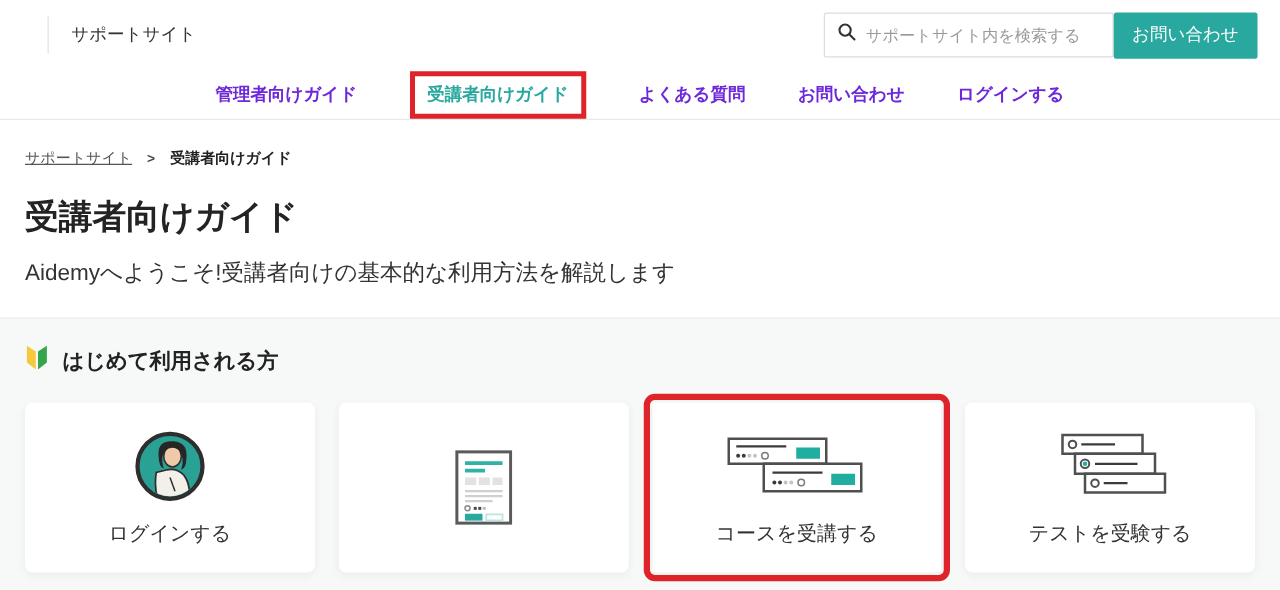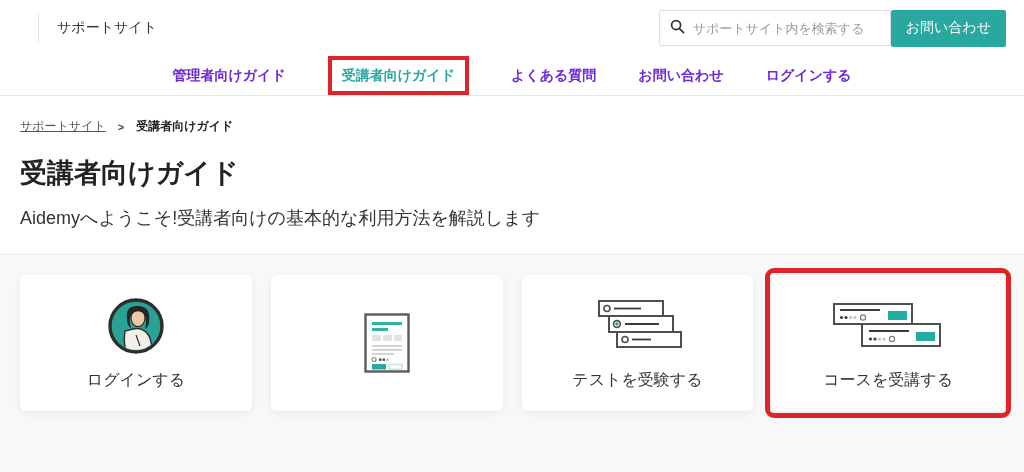--- a/index.html
+++ b/index.html
@@ -171,20 +171,29 @@
   <div class="breadcrumb">
     <span class="breadcrumb-link">サポートサイト</span>
     <span class="breadcrumb-sep">&gt;</span>
     <span class="breadcrumb-current">受講者向けガイド</span>
   </div>
   <div class="page-title">受講者向けガイド</div>
   <div class="page-subtitle">Aidemyへようこそ!受講者向けの基本的な利用方法を解説します</div>
 </div>
 
 <div class="section">
+  <div class="section-heading">
+    <span>
+      <svg width="19" height="22" viewBox="0 0 19 22">
+        <path d="M1.5 1.5 L8.6 6.2 L8.6 20.5 L1.5 15 Z" fill="#f6c83c"></path>
+        <path d="M17.5 1.5 L10.4 6.2 L10.4 20.5 L17.5 15 Z" fill="#35a54c"></path>
+      </svg>
+    </span>
+    <span>はじめて利用される方</span>
+  </div>
 
   <div class="cards">
 
     <div class="card">
       <span class="card-icon">
         <svg width="58" height="58" viewBox="0 0 58 58">
           <circle cx="29" cy="29" r="26" fill="#2aa195" stroke="#2e2e2e" stroke-width="3.4"></circle>
           <clipPath id="avclip">
               <circle cx="29" cy="29" r="24"></circle>
             </clipPath>
@@ -212,38 +221,20 @@
           <rect x="8" y="36" width="30" height="1.8" fill="#cfcfcf"></rect>
           <rect x="8" y="40" width="22" height="1.8" fill="#cfcfcf"></rect>
           <circle cx="10" cy="46.5" r="2" fill="none" stroke="#8a8a8a" stroke-width="1.2"></circle>
           <rect x="15" y="45.5" width="2.4" height="2.4" fill="#4a4a4a"></rect>
           <rect x="18.6" y="45.5" width="2.4" height="2.4" fill="#4a4a4a"></rect>
           <rect x="22.2" y="45.5" width="2.4" height="2.4" fill="#bdbdbd"></rect>
           <rect x="8" y="51" width="14" height="5.5" fill="#28a89f"></rect>
           <rect x="25" y="51.5" width="13" height="4.8" fill="none" stroke="#bfe4e0" stroke-width="1.4"></rect>
         </svg>
       </span>
-    </div>
-
-    <div class="card">
-      <span class="card-icon">
-        <svg width="96" height="56" viewBox="0 0 96 56">
-          <rect x="10" y="3" width="64" height="15" fill="#ffffff" stroke="#4f4f4f" stroke-width="2"></rect>
-          <circle cx="18" cy="10.5" r="3" fill="none" stroke="#4f4f4f" stroke-width="1.6"></circle>
-          <line x1="25" y1="10.5" x2="52" y2="10.5" stroke="#3b3b3b" stroke-width="1.8"></line>
-          <rect x="20" y="18" width="64" height="16" fill="#ffffff" stroke="#4f4f4f" stroke-width="2"></rect>
-          <circle cx="28" cy="26" r="3.4" fill="none" stroke="#4f4f4f" stroke-width="1.6"></circle>
-          <circle cx="28" cy="26" r="1.8" fill="#1fae9f"></circle>
-          <line x1="36" y1="26" x2="70" y2="26" stroke="#3b3b3b" stroke-width="1.8"></line>
-          <rect x="28" y="34" width="64" height="15" fill="#ffffff" stroke="#4f4f4f" stroke-width="2"></rect>
-          <circle cx="36" cy="41.5" r="3" fill="none" stroke="#4f4f4f" stroke-width="1.6"></circle>
-          <line x1="43" y1="41.5" x2="62" y2="41.5" stroke="#3b3b3b" stroke-width="1.8"></line>
-        </svg>
-      </span>
-      <span class="card-label">テストを受験する</span>
     </div>
 
     <div class="card highlighted">
       <span class="card-icon">
         <svg width="112" height="56" viewBox="0 0 112 56">
           <rect x="2" y="6" width="78" height="20" fill="#ffffff" stroke="#4f4f4f" stroke-width="2"></rect>
           <line x1="8" y1="12" x2="48" y2="12" stroke="#3b3b3b" stroke-width="1.8"></line>
           <circle cx="9.5" cy="19.5" r="1.6" fill="#3b3b3b"></circle>
           <circle cx="14" cy="19.5" r="1.6" fill="#3b3b3b"></circle>
           <circle cx="18.5" cy="19.5" r="1.6" fill="#c4c4c4"></circle>
@@ -256,14 +247,32 @@
           <circle cx="43" cy="41" r="1.6" fill="#3b3b3b"></circle>
           <circle cx="47.5" cy="41" r="1.6" fill="#c4c4c4"></circle>
           <circle cx="52" cy="41" r="1.6" fill="#c4c4c4"></circle>
           <circle cx="60" cy="41" r="2.6" fill="none" stroke="#7a7a7a" stroke-width="1.2"></circle>
           <rect x="84" y="34" width="19" height="9" fill="#1fae9f"></rect>
         </svg>
       </span>
       <span class="card-label">コースを受講する</span>
     </div>
 
+    <div class="card">
+      <span class="card-icon">
+        <svg width="96" height="56" viewBox="0 0 96 56">
+          <rect x="10" y="3" width="64" height="15" fill="#ffffff" stroke="#4f4f4f" stroke-width="2"></rect>
+          <circle cx="18" cy="10.5" r="3" fill="none" stroke="#4f4f4f" stroke-width="1.6"></circle>
+          <line x1="25" y1="10.5" x2="52" y2="10.5" stroke="#3b3b3b" stroke-width="1.8"></line>
+          <rect x="20" y="18" width="64" height="16" fill="#ffffff" stroke="#4f4f4f" stroke-width="2"></rect>
+          <circle cx="28" cy="26" r="3.4" fill="none" stroke="#4f4f4f" stroke-width="1.6"></circle>
+          <circle cx="28" cy="26" r="1.8" fill="#1fae9f"></circle>
+          <line x1="36" y1="26" x2="70" y2="26" stroke="#3b3b3b" stroke-width="1.8"></line>
+          <rect x="28" y="34" width="64" height="15" fill="#ffffff" stroke="#4f4f4f" stroke-width="2"></rect>
+          <circle cx="36" cy="41.5" r="3" fill="none" stroke="#4f4f4f" stroke-width="1.6"></circle>
+          <line x1="43" y1="41.5" x2="62" y2="41.5" stroke="#3b3b3b" stroke-width="1.8"></line>
+        </svg>
+      </span>
+      <span class="card-label">テストを受験する</span>
+    </div>
+
   </div>
 </div>
 
 </body></html>

